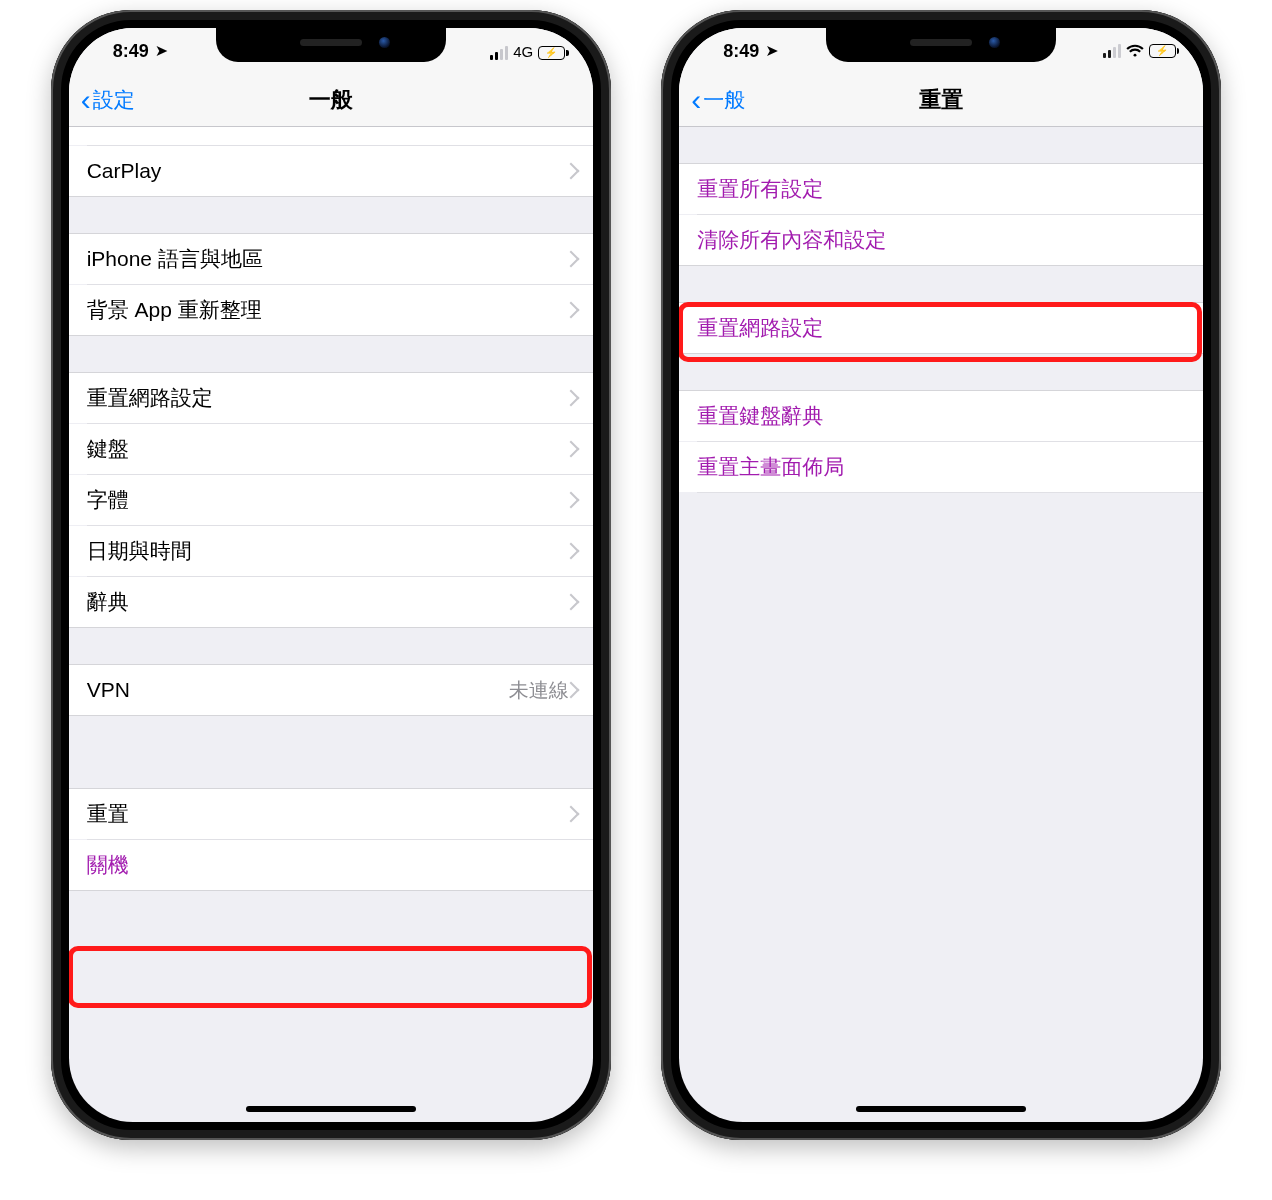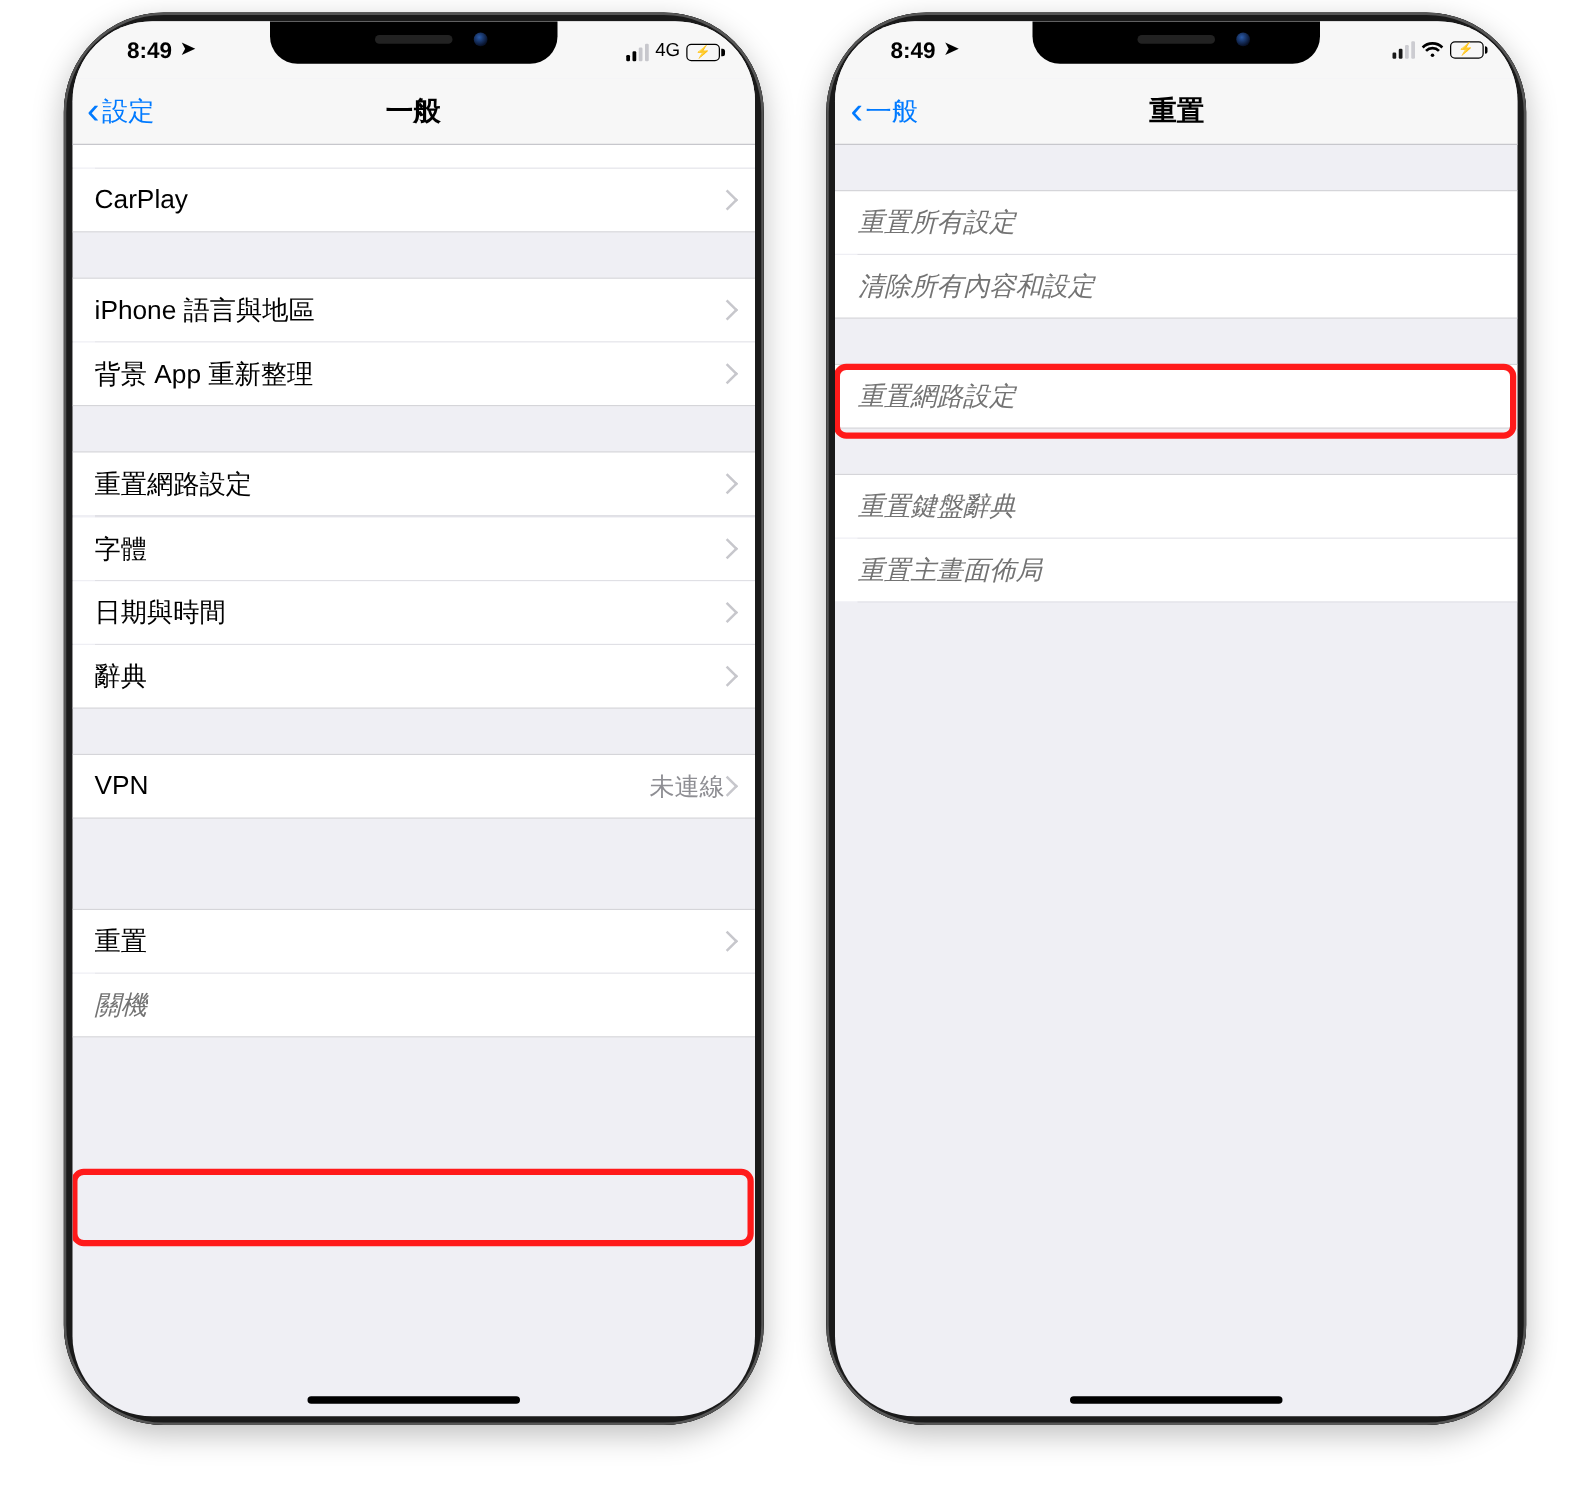--- a/index.html
+++ b/index.html
@@ -19,21 +19,21 @@
     box-sizing: border-box;
   }
 
   
   .phone {
     position: relative;
     width: 560px;
     height: 1130px;
     border-radius: 80px;
     background: #000;
-    padding: 7px;
+    padding: 18px;
     box-sizing: border-box;
     box-shadow:
       inset 0 0 0 2px #555,
       inset 0 0 0 10px #1a1a1a,
       0 8px 24px rgba(0,0,0,.25);
   }
   .screen {
     position: relative;
     width: 100%;
     height: 100%;
@@ -163,21 +163,21 @@
   .cell {
     position: relative;
     background:#fff;
     min-height: 50px;
     display:flex; align-items:center;
     padding: 0 18px;
     font-size: 21px;
     color:#000;
     cursor:pointer;
   }
-  .cell.link { color:#737373;font-style:italic; }
+  .cell.link { color:#a21caf; }
   .cell.noarrow::after{ display:none; }
   .cell .spacer { flex:1; }
   .cell .detail { color:#8e8e93; font-size:20px; margin-right:6px; }
   .cell::after{
     content:"";
     position:absolute; right:16px; top:50%;
     width:10px; height:10px;
     border-top:2.5px solid #c7c7cc;
     border-right:2.5px solid #c7c7cc;
     transform: translateY(-50%) rotate(45deg);
@@ -279,20 +279,24 @@
         </div>
 
         <div class="group-gap"></div>
 
         <div class="group">
           <div class="cell">
             <span>重置網路設定</span>
               <span class="spacer"></span>
           </div>
           <div class="sep"></div>
+          <div class="cell">
+            <span>鍵盤</span>
+              <span class="spacer"></span>
+          </div>
           <div class="sep"></div>
           <div class="cell">
             <span>字體</span>
               <span class="spacer"></span>
           </div>
           <div class="sep"></div>
           <div class="cell">
             <span>日期與時間</span>
               <span class="spacer"></span>
           </div>

